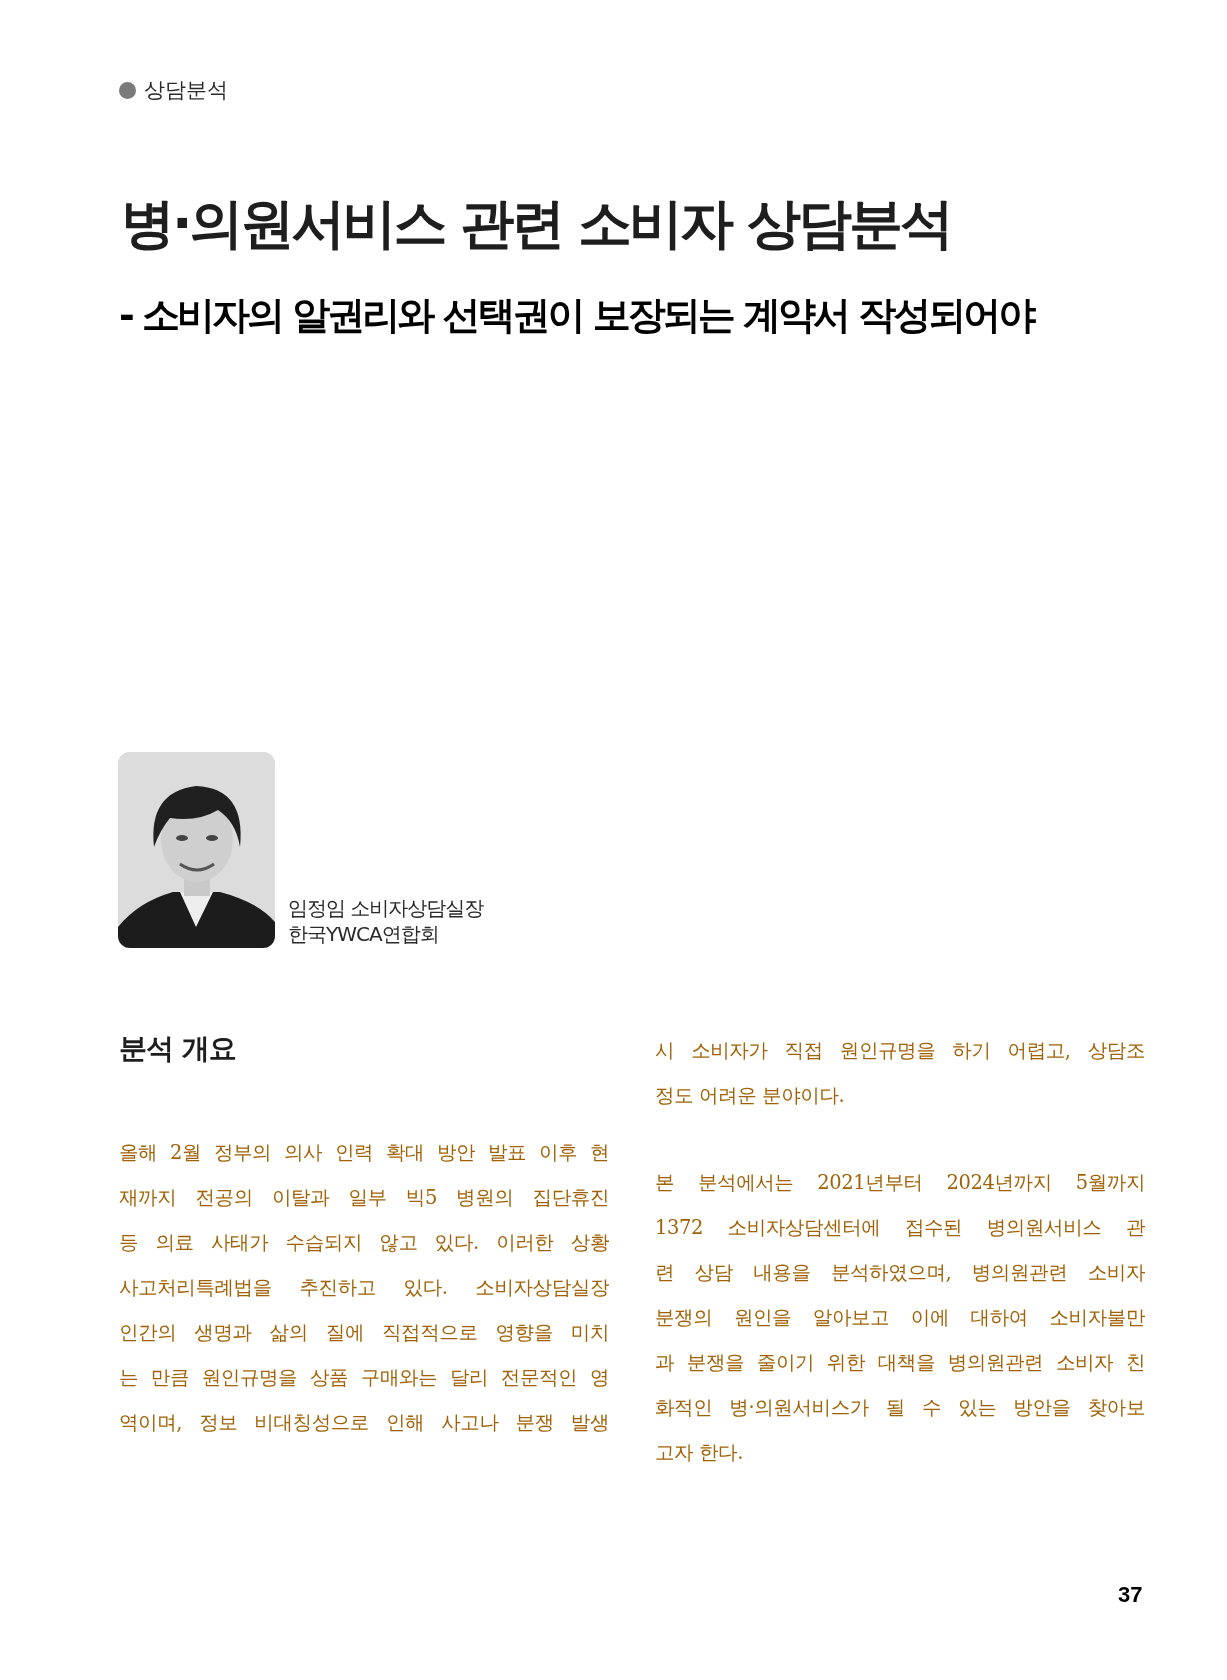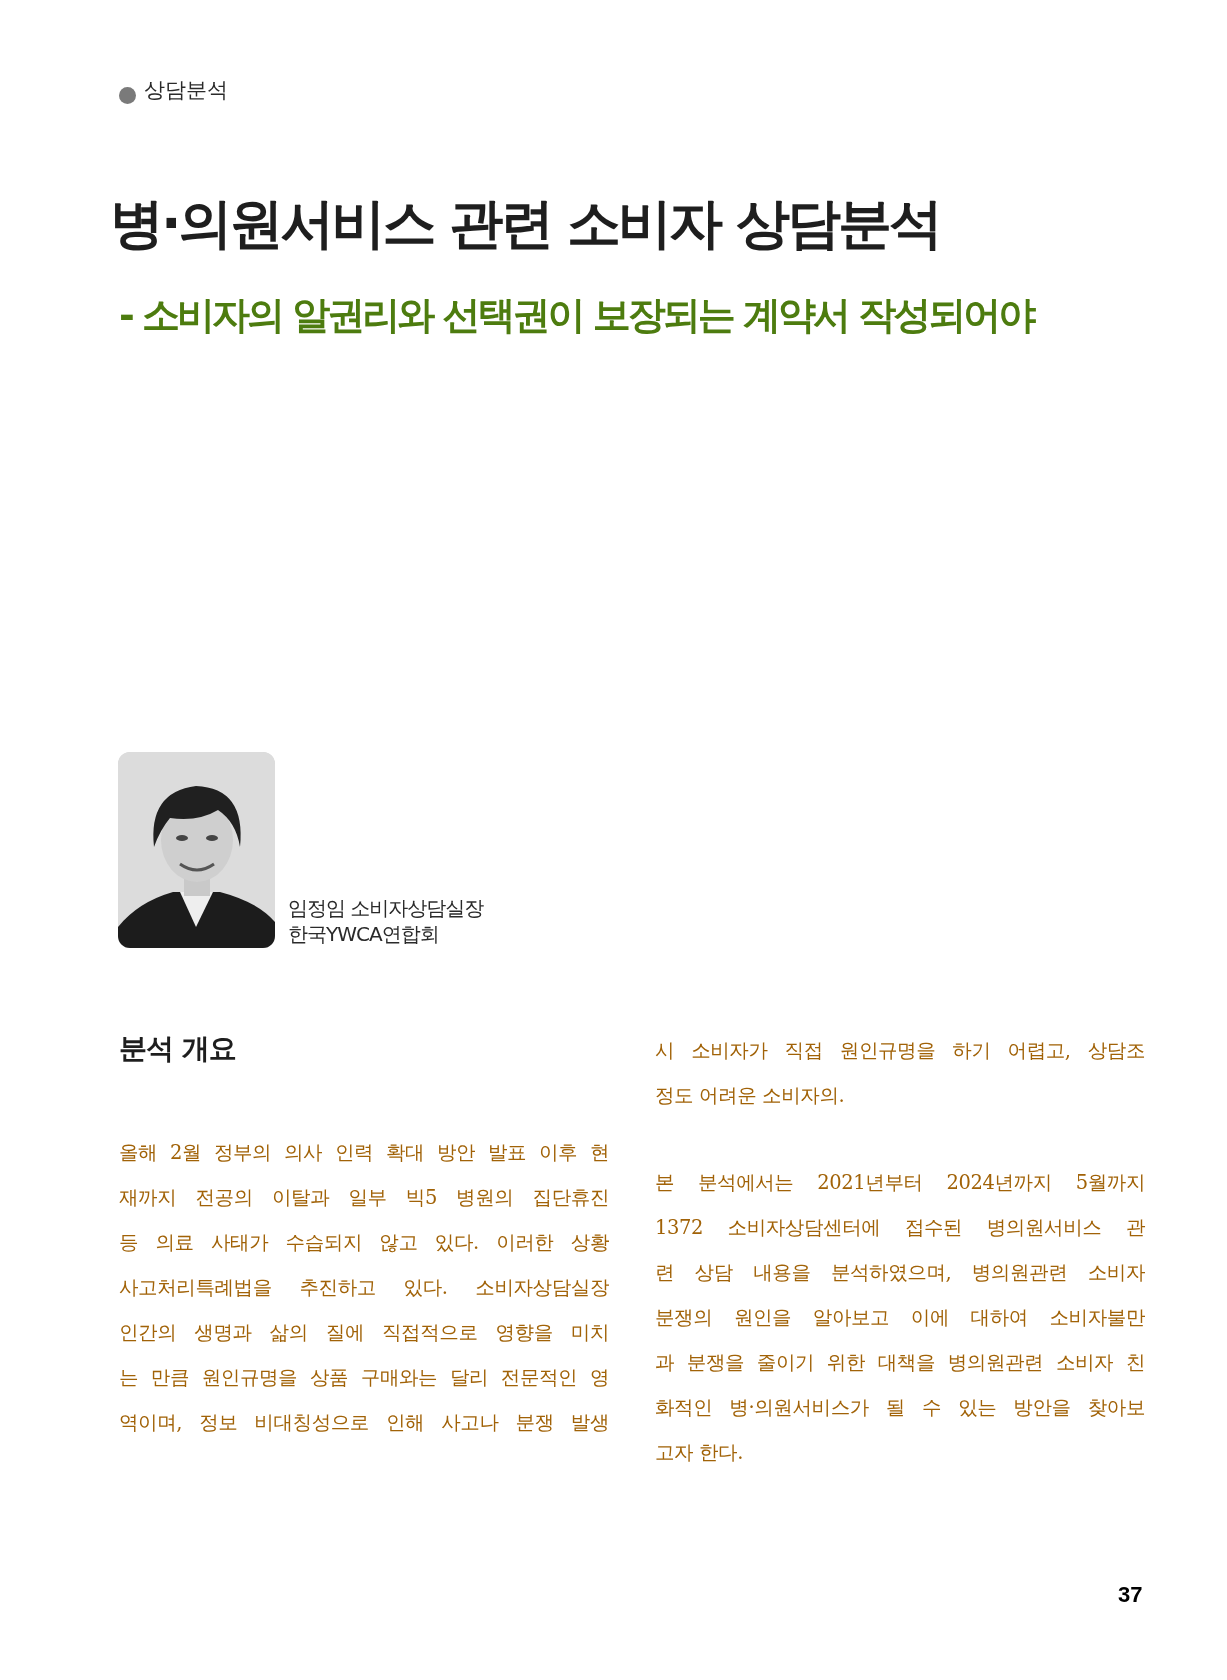--- a/index.html
+++ b/index.html
@@ -1,20 +1,20 @@
 <!DOCTYPE html>
 <html><head>
 <meta charset="utf-8">
 <style>
   html, body { margin: 0; padding: 0; background: #ffffff; }
   body { width: 1227px; height: 1680px; position: relative; overflow: hidden; color: #222; font-family: "DejaVu Sans", "Liberation Sans", sans-serif; }
-  .section-tag { position: absolute; left: 119px; top: 76px; display: flex; align-items: flex-end; gap: 8px; font-size: 21px; color: #2a2a2a; }
+  .section-tag { position: absolute; left: 119px; top: 76px; display: flex; align-items: center; gap: 8px; font-size: 21px; color: #2a2a2a; }
   .section-dot { width: 17px; height: 17px; border-radius: 50%; background: #7a7a7a; display: inline-block; }
-  .title { position: absolute; left: 110px; top: 188px; font-size: 54px; font-weight: bold; letter-spacing: -3px; color: #1e1e1e; white-space: nowrap; }
-  .subtitle { position: absolute; left: 119px; top: 290px; font-size: 38px; font-weight: bold; letter-spacing: -3px; color: #4d7c0f; white-space: nowrap; }
+  .title { position: absolute; left: 121px; top: 188px; font-size: 54px; font-weight: bold; letter-spacing: -3px; color: #1e1e1e; white-space: nowrap; }
+  .subtitle { position: absolute; left: 119px; top: 290px; font-size: 38px; font-weight: bold; letter-spacing: -3px; color: #000000; white-space: nowrap; }
   .photo { position: absolute; left: 118px; top: 752px; width: 157px; height: 196px; border-radius: 12px; overflow: hidden; background: #d9d9d9; }
   .author { position: absolute; left: 288px; top: 895px; font-size: 20px; line-height: 26px; color: #2a2a2a; letter-spacing: -1px; }
   .col { position: absolute; width: 490px; font-family: "DejaVu Serif", "Liberation Serif", serif; font-size: 19.5px; line-height: 45px; color: #a16207; text-align: justify; text-align-last: justify; letter-spacing: -0.4px; }
   .col p { margin: 0; }
   .col p.last { text-align-last: left; }
   .h2 { position: absolute; left: 119px; top: 1030px; font-size: 28px; font-weight: bold; color: #1e1e1e; letter-spacing: -1px; }
   .pagenum { position: absolute; left: 1118px; top: 1582px; font-size: 22px; font-weight: bold; color: #000000; font-family: "Liberation Sans", sans-serif; }
 </style>
 </head>
 <body>
@@ -53,21 +53,21 @@
   <p>재까지 전공의 이탈과 일부 빅5 병원의 집단휴진</p>
   <p>등 의료 사태가 수습되지 않고 있다. 이러한 상황</p>
   <p>사고처리특례법을 추진하고 있다. 소비자상담실장</p>
   <p>인간의 생명과 삶의 질에 직접적으로 영향을 미치</p>
   <p>는 만큼 원인규명을 상품 구매와는 달리 전문적인 영</p>
   <p>역이며, 정보 비대칭성으로 인해 사고나 분쟁 발생</p>
 </div>
 
 <div class="col" style="left:655px; top:1028px;">
   <p>시 소비자가 직접 원인규명을 하기 어렵고, 상담조</p>
-  <p class="last">정도 어려운 소비자의.</p>
+  <p class="last">정도 어려운 분야이다.</p>
 </div>
 
 <div class="col" style="left:655px; top:1160px;">
   <p>본 분석에서는 2021년부터 2024년까지 5월까지</p>
   <p>1372 소비자상담센터에 접수된 병의원서비스 관</p>
   <p>련 상담 내용을 분석하였으며, 병의원관련 소비자</p>
   <p>분쟁의 원인을 알아보고 이에 대하여 소비자불만</p>
   <p>과 분쟁을 줄이기 위한 대책을 병의원관련 소비자 친</p>
   <p>화적인 병·의원서비스가 될 수 있는 방안을 찾아보</p>
   <p class="last">고자 한다.</p>

